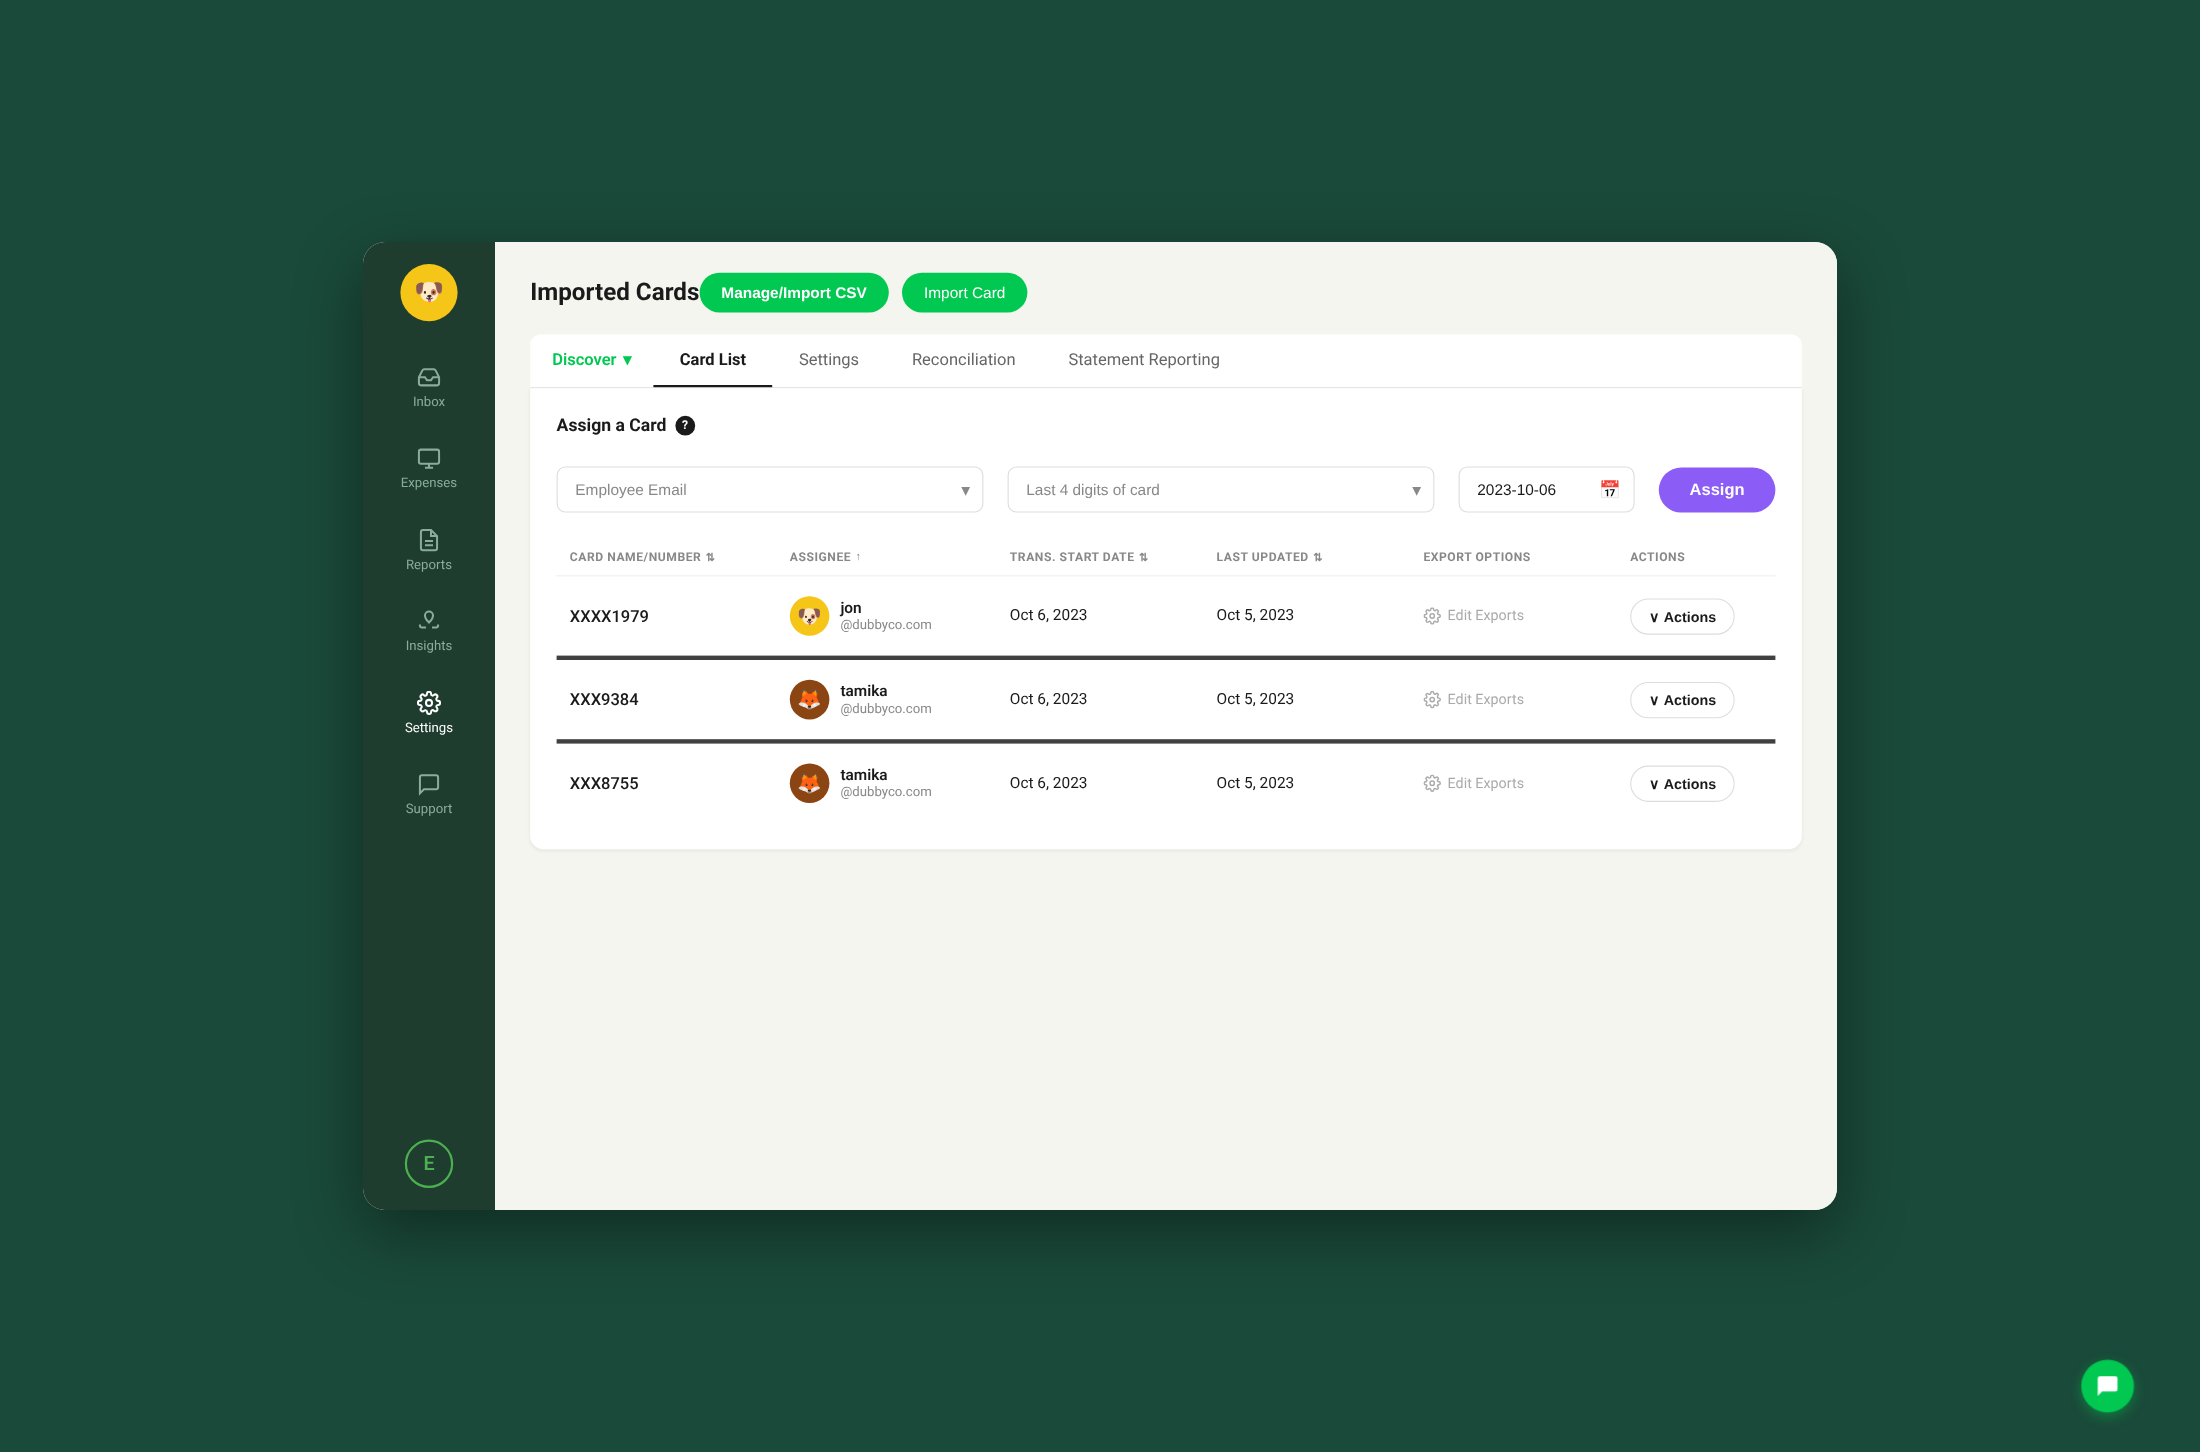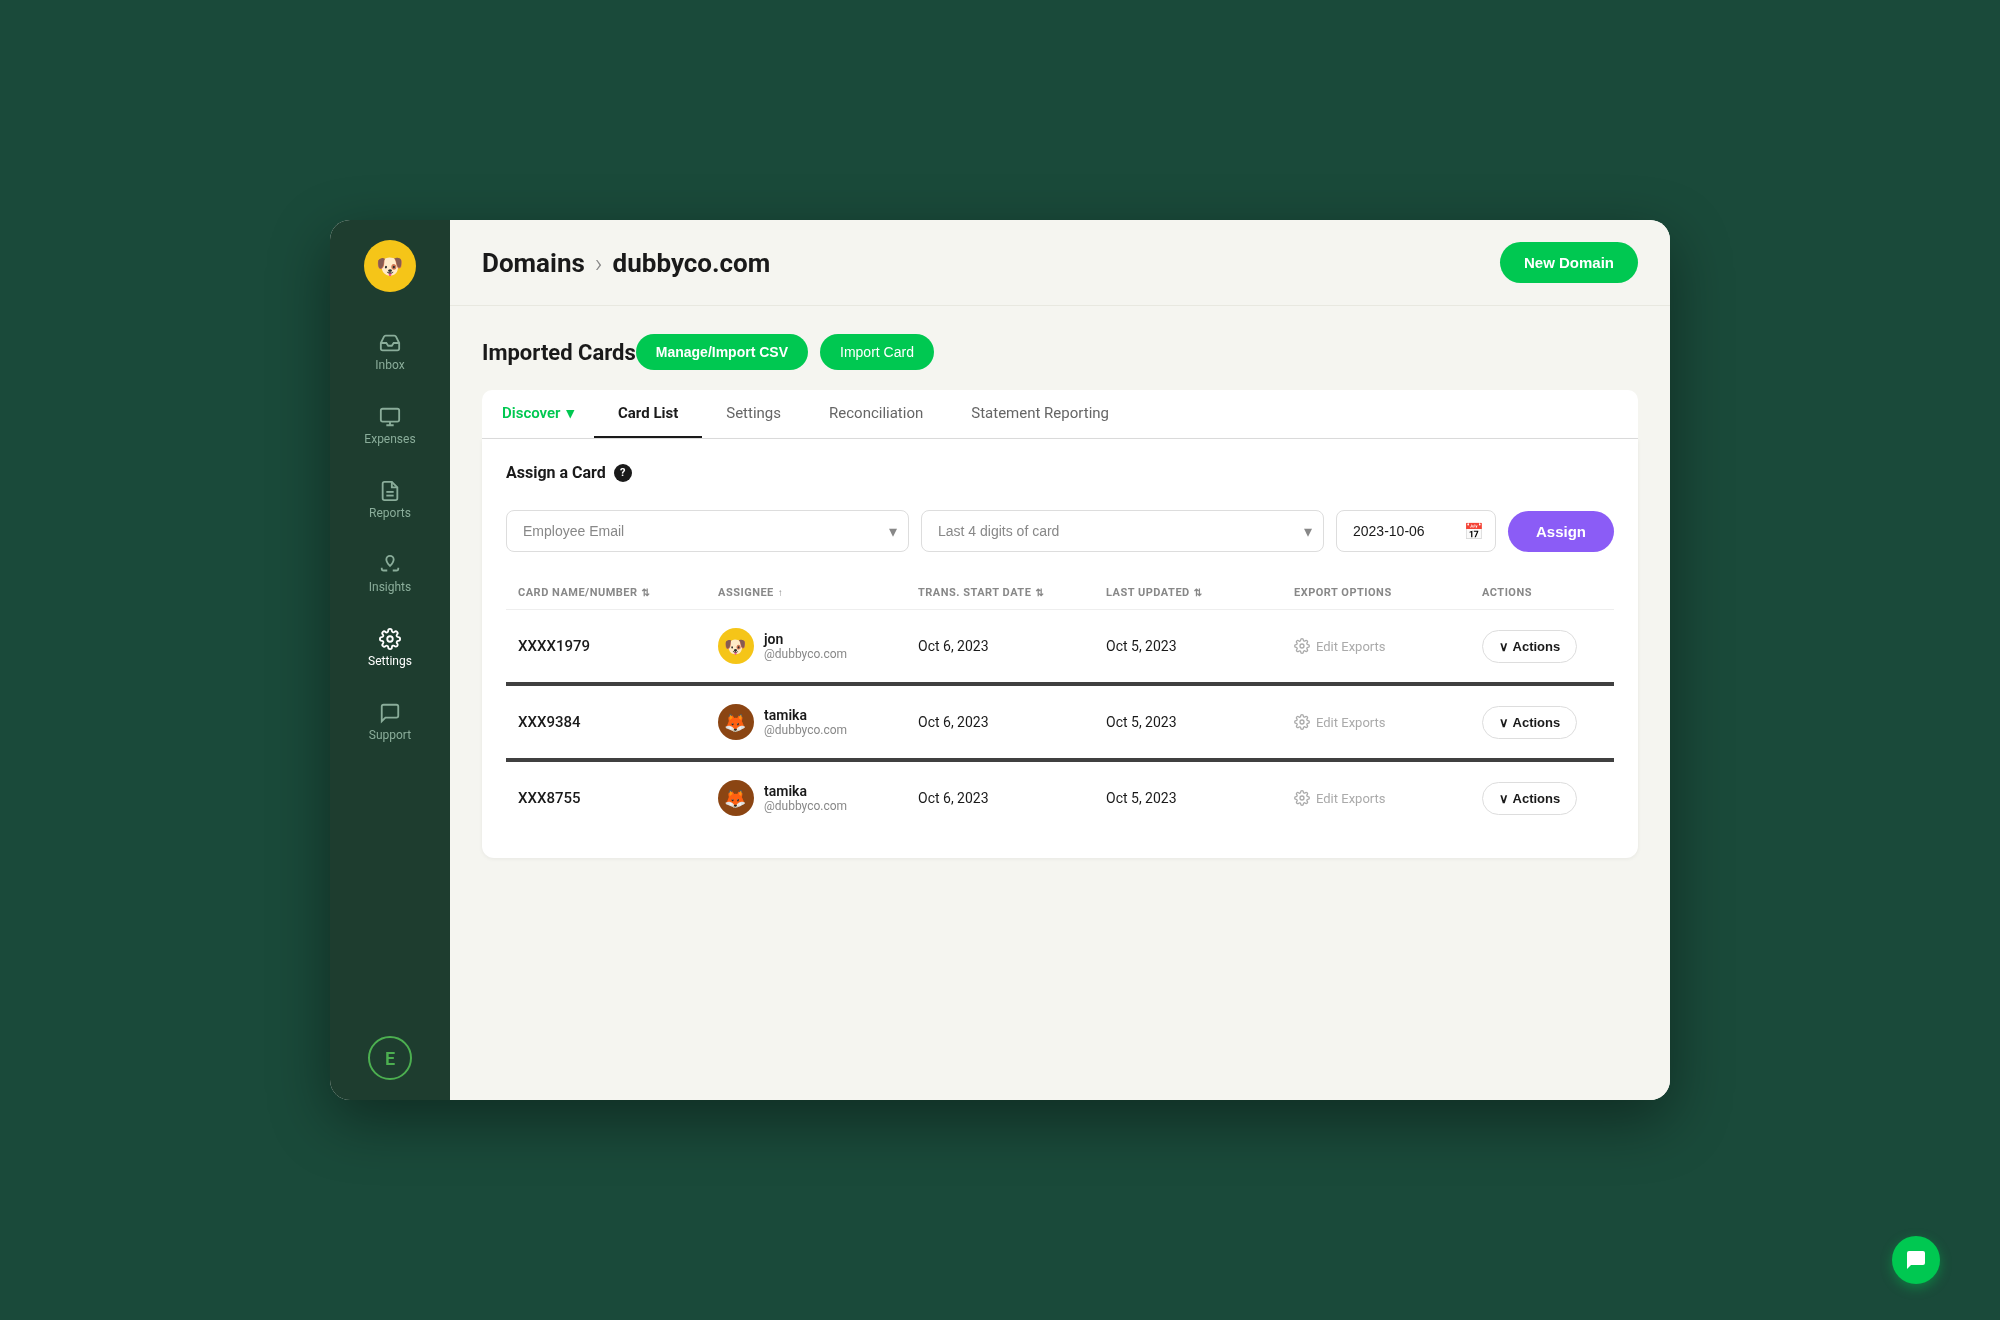--- a/index.html
+++ b/index.html
@@ -243,21 +243,21 @@
       border-radius: 50%;
       display: flex;
       align-items: center;
       justify-content: center;
       color: white;
       font-size: 11px;
       font-weight: 700;
     }
     .assign-inputs {
       display: flex;
-      gap: 12px;
+      gap: 22px;
       align-items: center;
       flex-wrap: wrap;
       margin-top: 28px;
     }
     .select-wrapper {
       position: relative;
       flex: 1;
       min-width: 200px;
     }
     .select-input {
@@ -491,28 +491,20 @@
     </nav>
     <div class="sidebar-bottom">
       <div class="sidebar-user-badge">
         <span>E</span>
       </div>
     </div>
   </div>
 
   <div class="main">
 
-    <div class="header">
-      <div class="breadcrumb">
-        <span>Domains</span>
-        <span class="breadcrumb-separator">›</span>
-        <span class="breadcrumb-current">dubbyco.com</span>
-      </div>
-      <button class="btn-new-domain">New Domain</button>
-    </div>
 
     <div class="content">
 
 
       <div class="page-content">
 
         <div class="page-header">
           <h1 class="page-title">Imported Cards</h1>
           <div class="page-actions">
             <button class="btn-manage">Manage/Import CSV</button>

